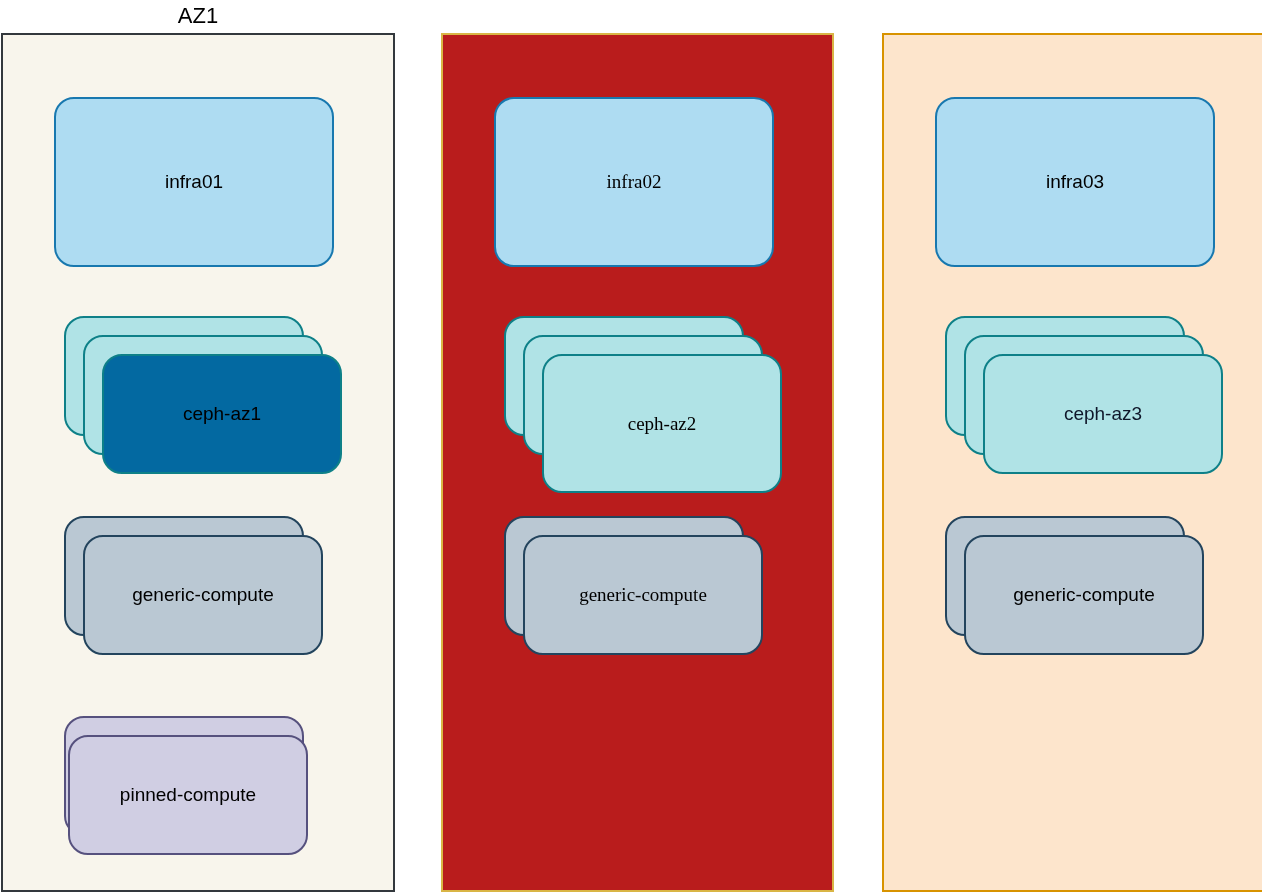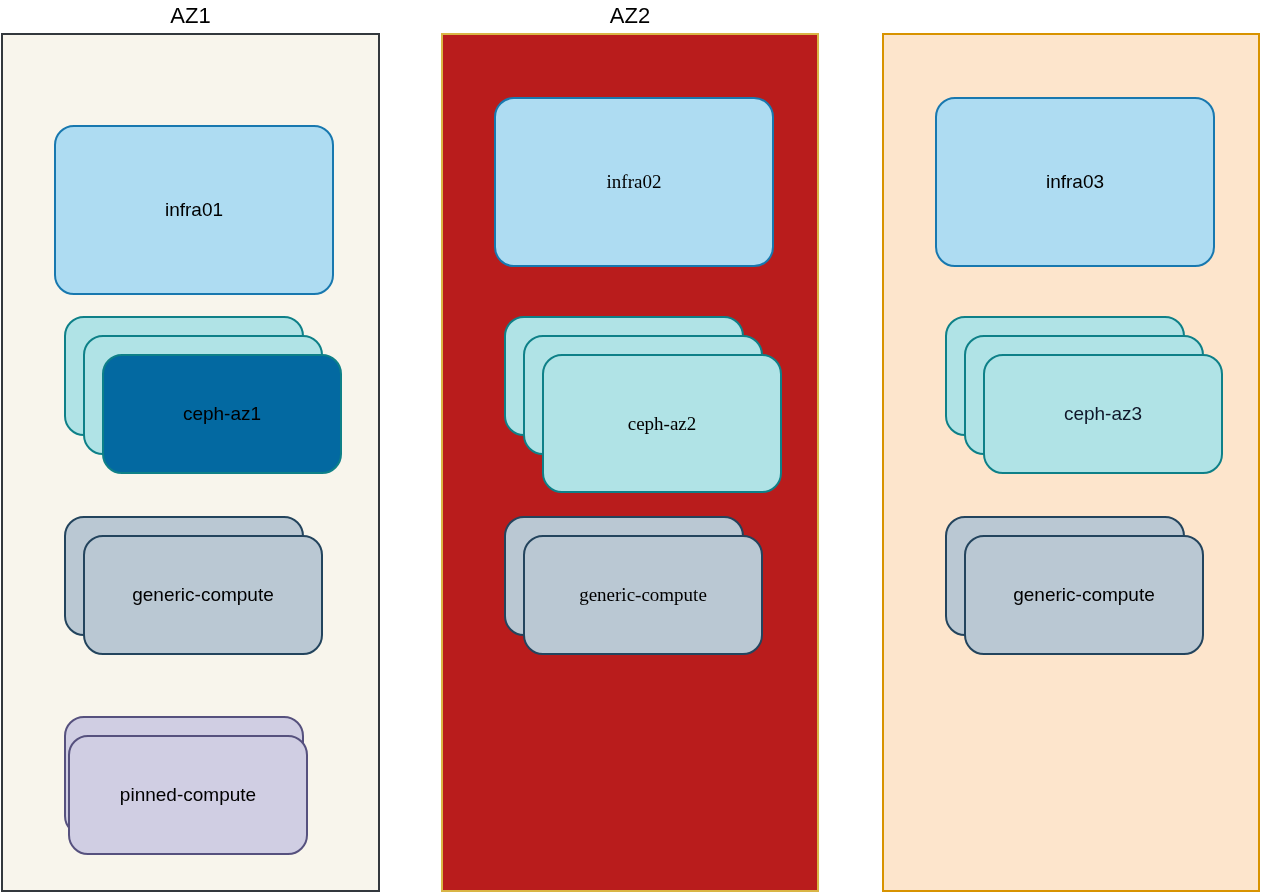--- a/index.html
+++ b/index.html
@@ -12,20 +12,21 @@
     position: relative;
     width: 1262px;
     height: 896px;
     background: #ffffff;
     overflow: hidden;
   }
   .column {
     position: absolute;
     top: 0;
     height: 896px;
+    padding-left: 15px;
   }
   .az-title {
     position: absolute;
     top: 2px;
     left: 0;
     right: 0;
     text-align: center;
     font-size: 22px;
     line-height: 28px;
     color: #000000;
@@ -61,21 +62,21 @@
 </style>
 </head>
 <body>
 
 <div id="canvas">
 
   <div class="column" style="left:1px; width:379px;">
     <div class="az-title">AZ1</div>
     <div class="az-box" style="background: rgb(248, 245, 236); border-color: rgb(51, 56, 61);">
         <div class="stack" style="top: 62px; left: 51px;">
-          <div class="node" style="left: 0px; top: 0px; width: 280px; height: 170px; background: rgb(174, 220, 242); border-color: rgb(24, 120, 175); margin-top: 28px;">
+          <div class="node" style="left: 0px; top: 0px; width: 280px; height: 170px; background: rgb(174, 220, 242); border-color: rgb(24, 120, 175);">
             <span class="node-label" style="color: rgb(0, 0, 0);">infra01</span>
           </div>
         </div>
         <div class="stack" style="top: 281px; left: 61px;">
           <div class="node" style="left: 0px; top: 0px; width: 240px; height: 120px; background: rgb(176, 227, 230); border-color: rgb(14, 128, 136);"></div>
           <div class="node" style="left: 19px; top: 19px; width: 240px; height: 120px; background: rgb(176, 227, 230); border-color: rgb(14, 128, 136);"></div>
           <div class="node" style="left: 38px; top: 38px; width: 240px; height: 120px; background: #0369a1; border-color: rgb(14, 128, 136);">
             <span class="node-label" style="color: rgb(0, 0, 0);">ceph-az1</span>
           </div>
         </div>
@@ -88,21 +89,20 @@
         <div class="stack" style="top: 681px; left: 61px;">
           <div class="node" style="left: 0px; top: 0px; width: 240px; height: 120px; background: rgb(208, 206, 227); border-color: rgb(86, 81, 126);"></div>
           <div class="node" style="left: 4px; top: 19px; width: 240px; height: 120px; background: rgb(208, 206, 227); border-color: rgb(86, 81, 126); text-align: right;">
             <span class="node-label" style="color: rgb(0, 0, 0);">pinned-compute</span>
           </div>
         </div>
       </div>
   </div>
 
   <div class="column" style="left:441px; width:378px;">
-    <div class="az-title">AZ2</div>
     <div class="az-box" style="background: #b91c1c; border-color: rgb(217, 181, 69); font-family: Liberation Serif, serif;">
         <div class="stack" style="top: 62px; left: 51px;">
           <div class="node" style="left: 0px; top: 0px; width: 280px; height: 170px; background: rgb(174, 220, 242); border-color: rgb(24, 120, 175);">
             <span class="node-label" style="color: rgb(0, 0, 0);">infra02</span>
           </div>
         </div>
         <div class="stack" style="top: 281px; left: 61px;">
           <div class="node" style="left: 0px; top: 0px; width: 240px; height: 120px; background: rgb(176, 227, 230); border-color: rgb(14, 128, 136);"></div>
           <div class="node" style="left: 19px; top: 19px; width: 240px; height: 120px; background: rgb(176, 227, 230); border-color: rgb(14, 128, 136);"></div>
           <div class="node" style="left: 38px; top: 38px; width: 240px; height: 139px; background: rgb(176, 227, 230); border-color: rgb(14, 128, 136);">

